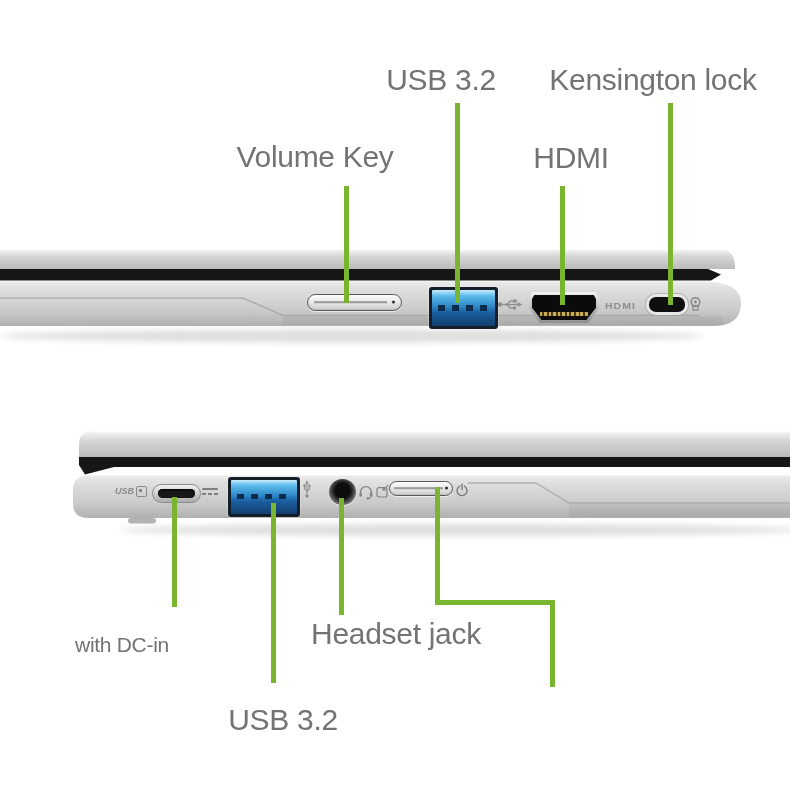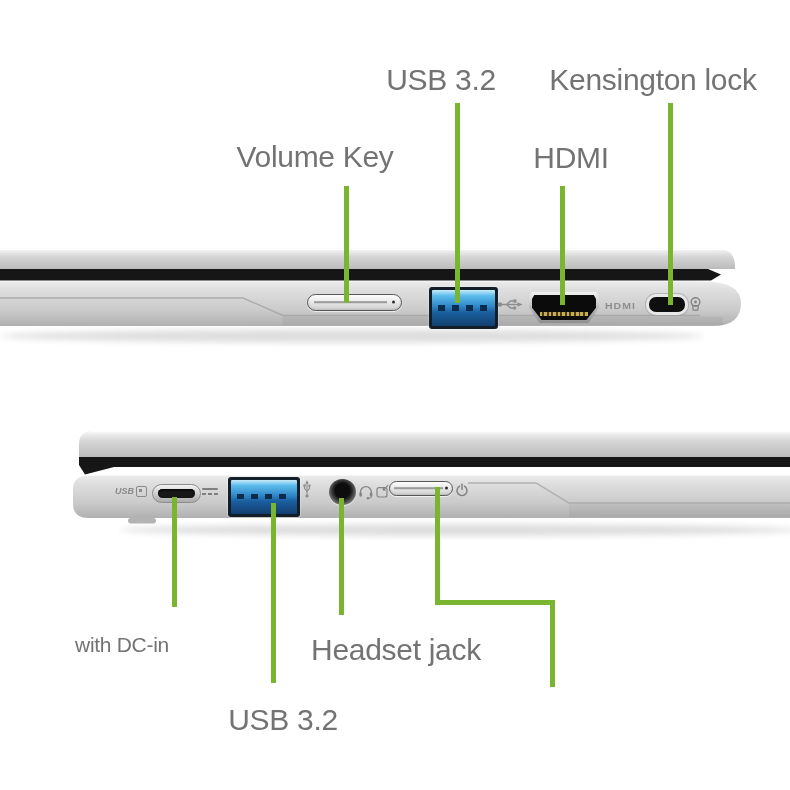--- a/index.html
+++ b/index.html
@@ -265,15 +265,15 @@
 
   <div class="callout" style="left:172px;top:497px;height:110px;"></div>
   <div class="callout" style="left:271px;top:503px;height:180px;"></div>
   <div class="callout" style="left:339px;top:498px;height:117px;"></div>
   <div class="callout" style="left:435px;top:487px;height:118px;"></div>
   <div class="callout h" style="left:435px;top:600px;width:120px;"></div>
   <div class="callout" style="left:550px;top:600px;height:87px;"></div>
 
   <div class="label sub" style="left:122px;top:634px;">with DC-in</div>
   <div class="label" style="left:283px;top:704px;">USB 3.2</div>
-  <div class="label" style="left:396px;top:634px;">Headset jack</div>
+  <div class="label" style="left:396px;top:618px;">Headset jack</div>
 
 </div>
 
 </body></html>

